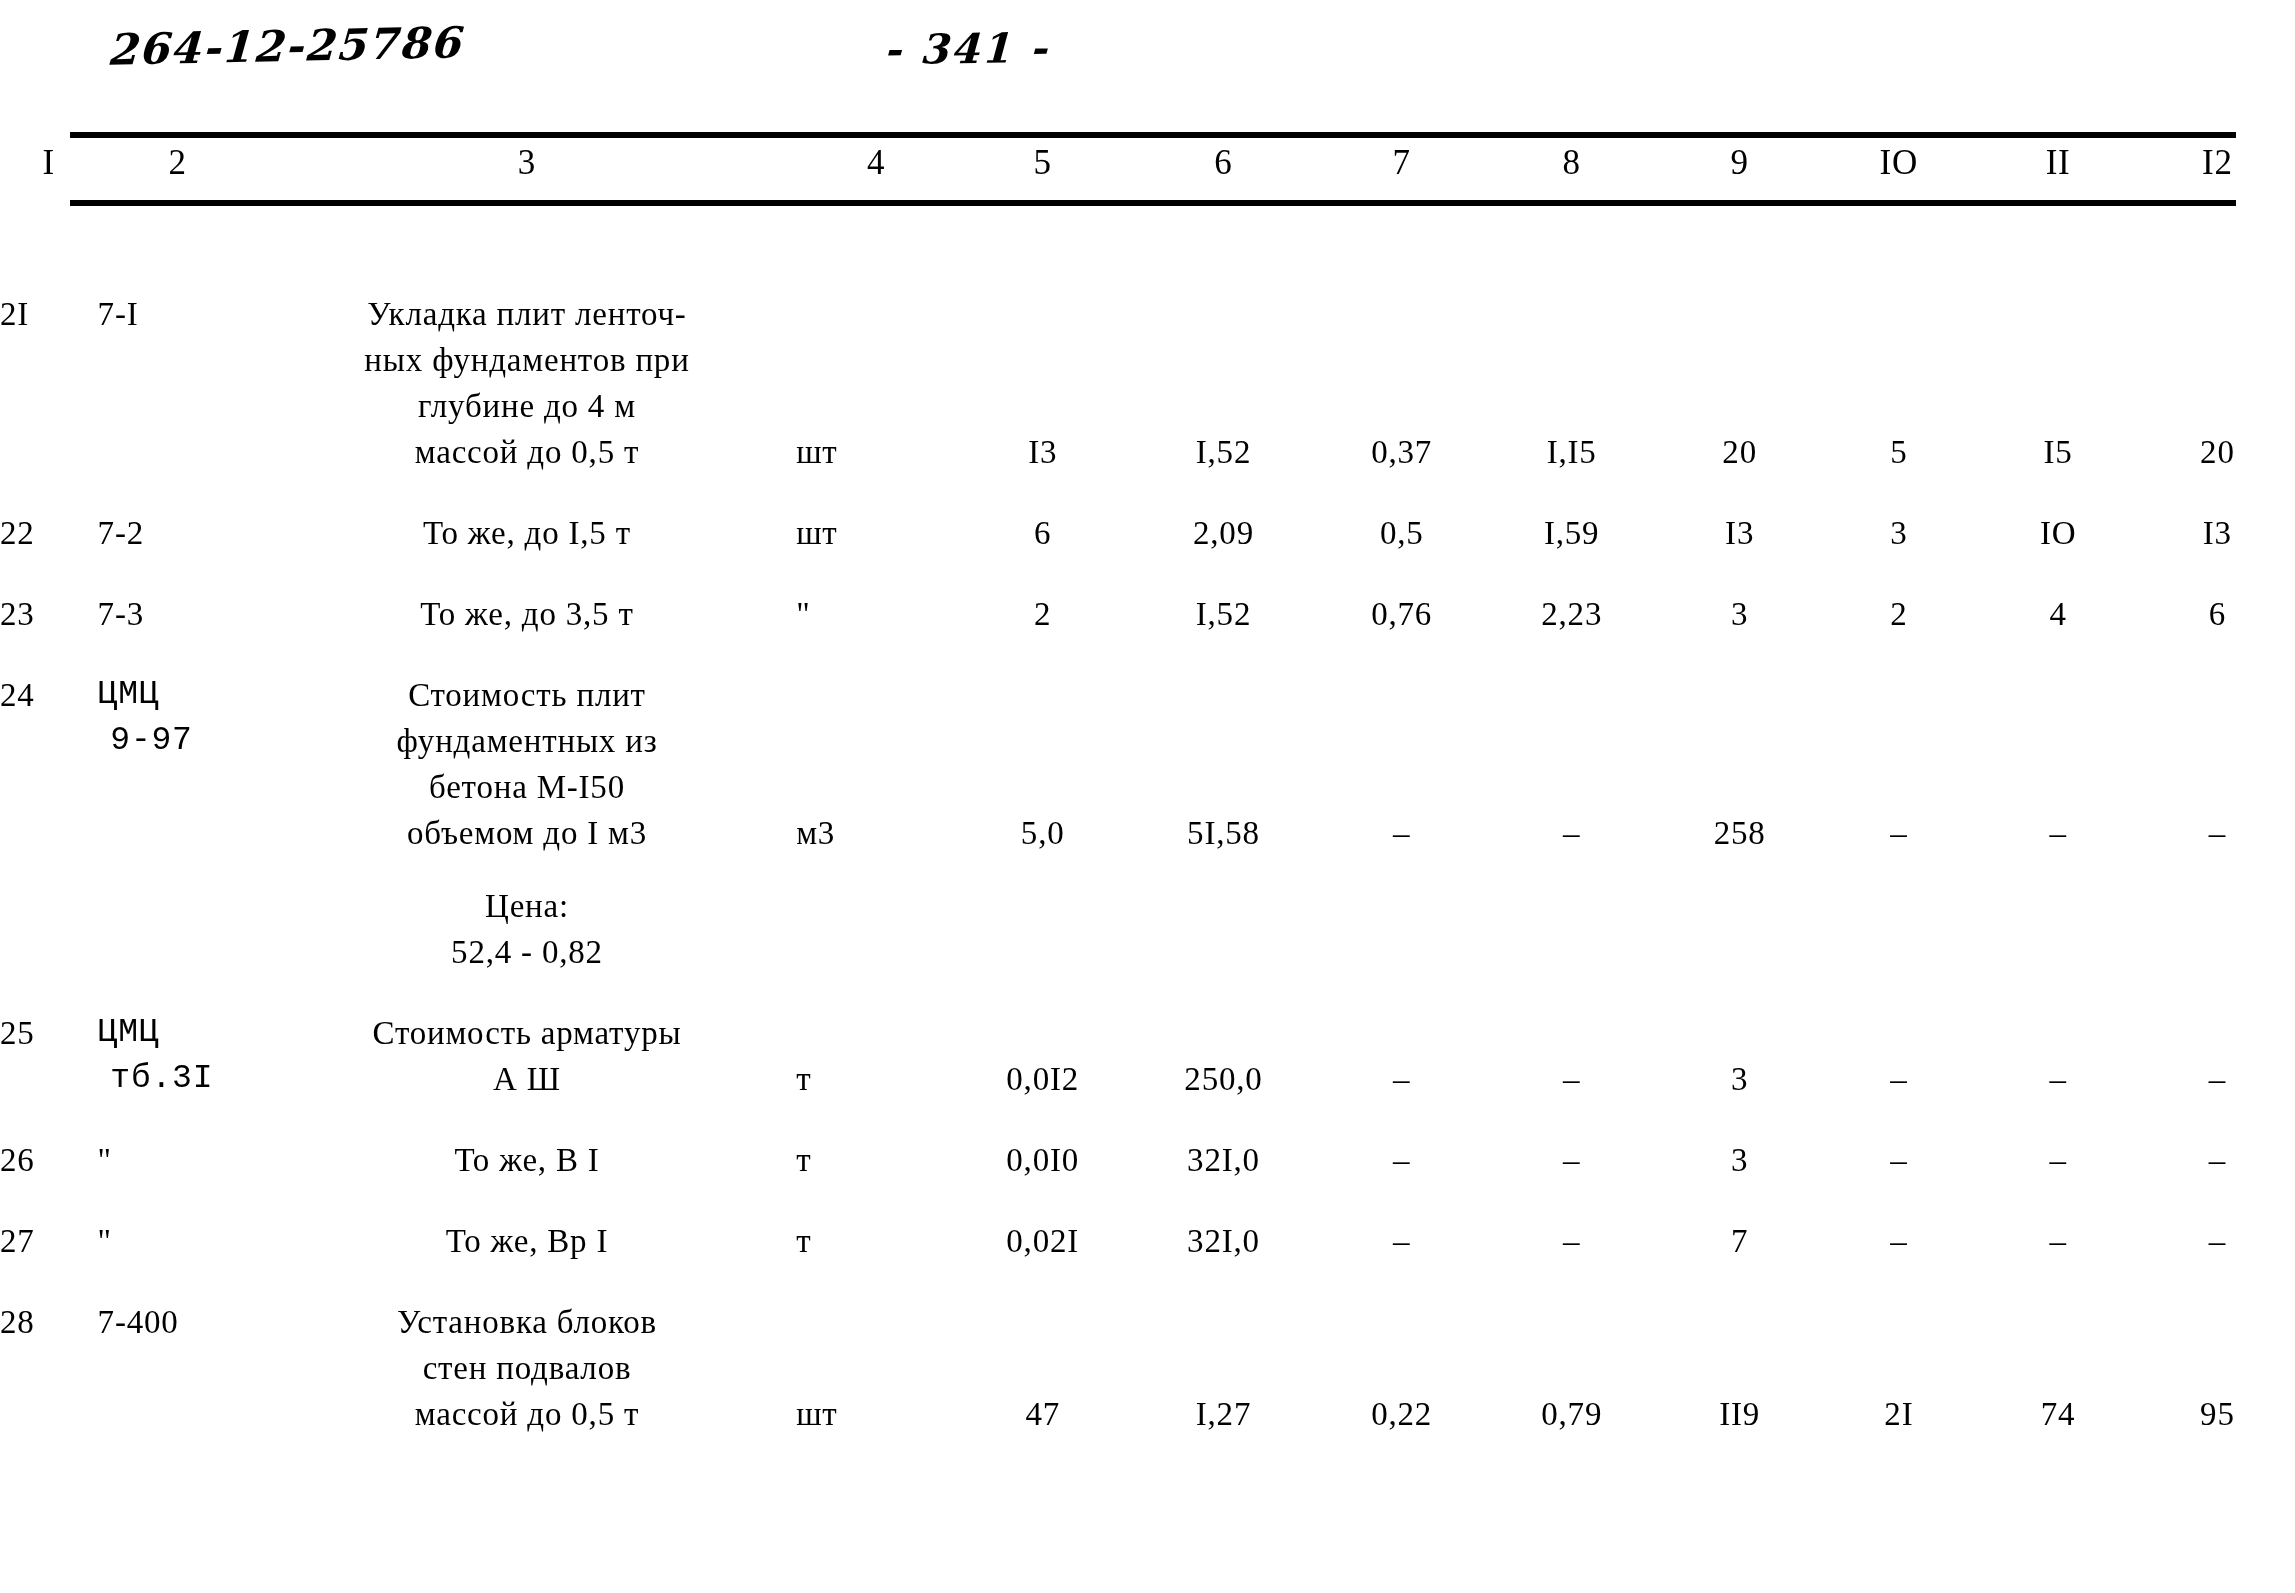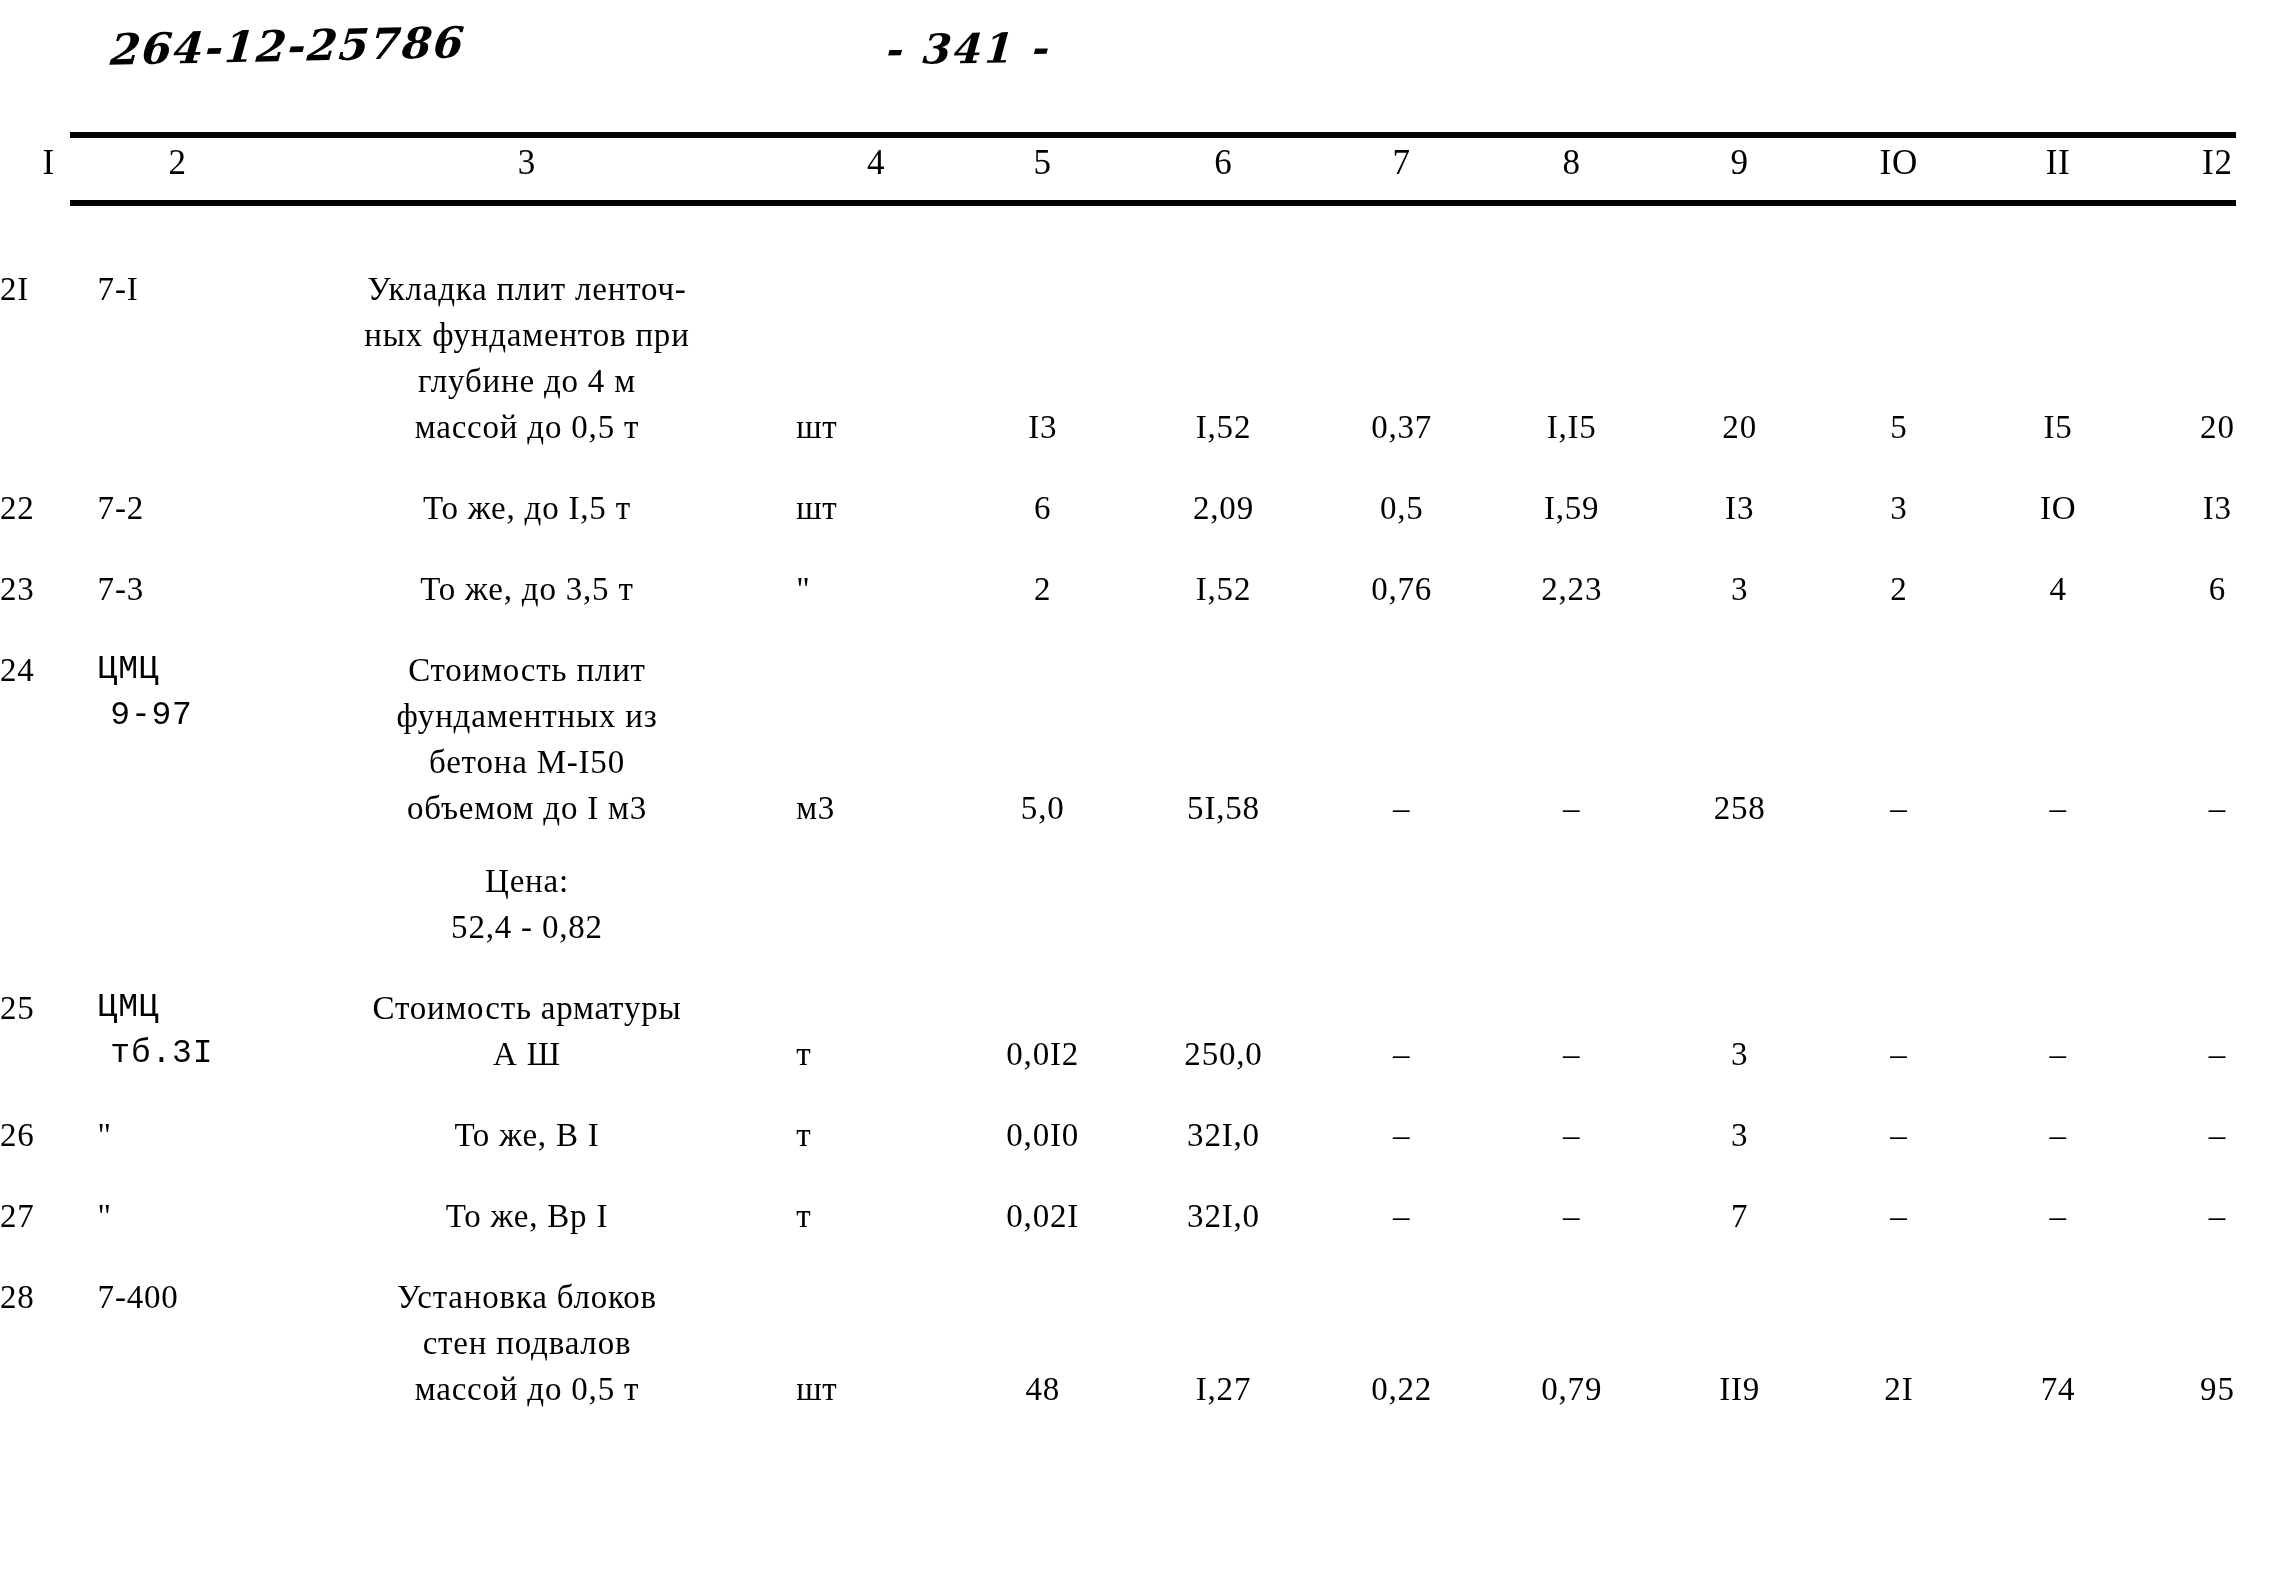--- a/index.html
+++ b/index.html
@@ -61,21 +61,21 @@
   
   .tbl {
     position: absolute;
     left: 0;
     top: 0;
     width: 2295px;
     border-collapse: collapse;
     table-layout: fixed;
   }
   #header-table { top: 141px; }
-  #body-table   { top: 231px; }
+  #body-table   { top: 256px; }
 
   .tbl td, .tbl th {
     padding: 0;
     vertical-align: top;
     font-weight: 400;
     font-family: "Liberation Serif", serif;
   }
 
   
   .mono {
@@ -348,21 +348,21 @@
         </tr>
       <tr>
         <td class="idx">28</td>
         <td class="code">7-400</td>
         <td class="desc">
           <span class="line">Установка блоков</span>
           <span class="line">стен подвалов</span>
           <span class="line">массой до 0,5 т</span>
         </td>
         <td class="unit" style="padding-top:92px">шт</td>
-        <td class="num" style="padding-top:92px">48</td>
+        <td class="num" style="padding-top:92px">47</td>
         <td class="num" style="padding-top:92px">I,27</td>
         <td class="num" style="padding-top:92px">0,22</td>
         <td class="num" style="padding-top:92px">0,79</td>
         <td class="num" style="padding-top:92px">II9</td>
         <td class="num" style="padding-top:92px">2I</td>
         <td class="num" style="padding-top:92px">74</td>
         <td class="num" style="padding-top:92px">95</td>
       </tr>
 
     </tbody>

